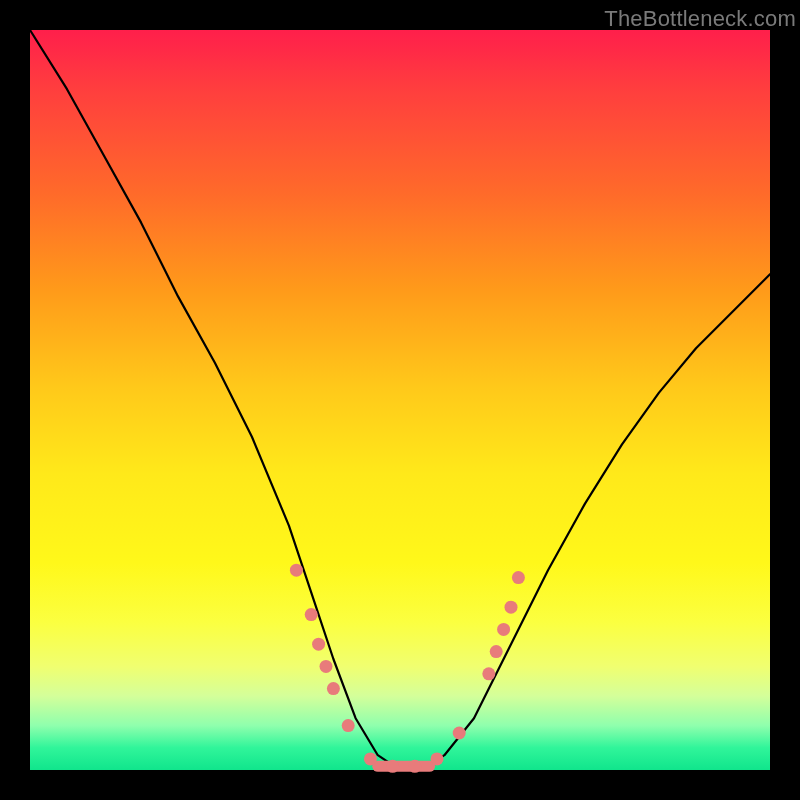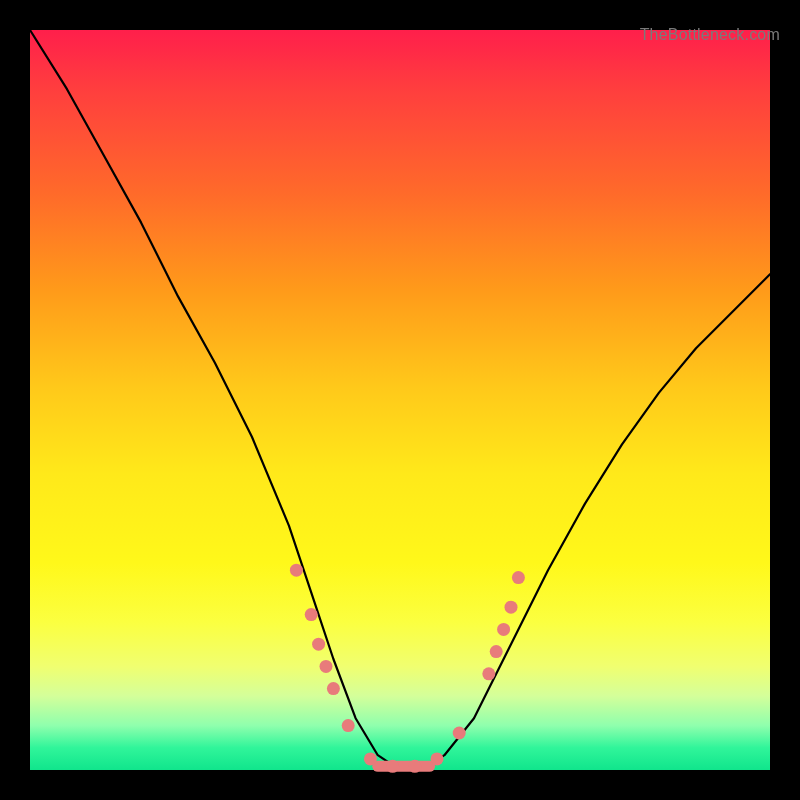--- a/index.html
+++ b/index.html
@@ -35,27 +35,26 @@
       #f0ff70 86%,
       #d4ff9a 90%,
       #8fffad 94%,
       #30f59a 97%,
       #10e58c 100%
     );
   }
   .watermark {
     position: absolute;
     top: 6px;
-    right: 20px;
+    right: 4px;
     color: #7a7a7a;
-    font-size: 16px;
+    font-size: 22px;
     font-weight: 500;
     letter-spacing: 0.2px;
     user-select: none;
-    margin-top: 20px;
   }
   svg.curve {
     position: absolute;
     left: 0;
     top: 0;
     width: 740px;
     height: 740px;
     overflow: visible;
   }
 </style>

